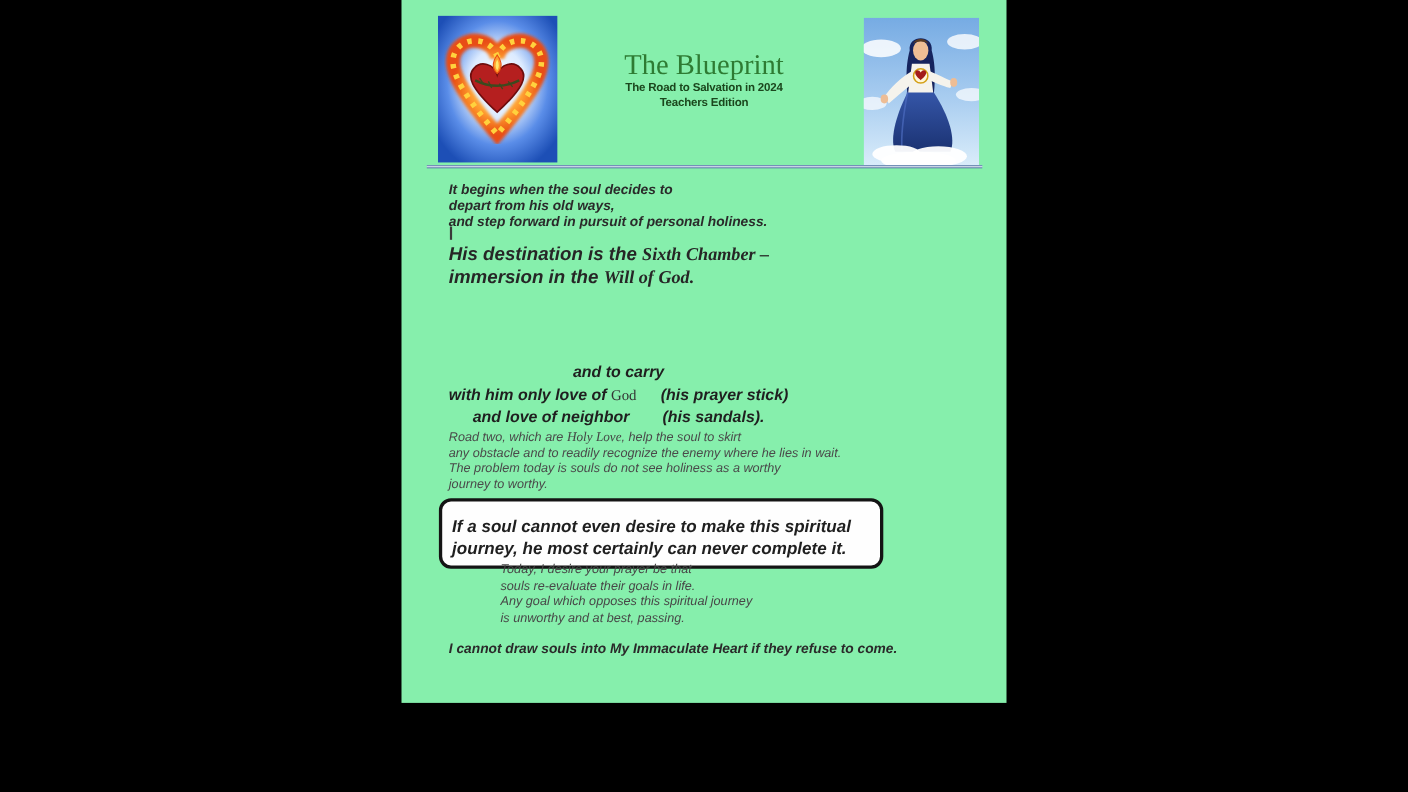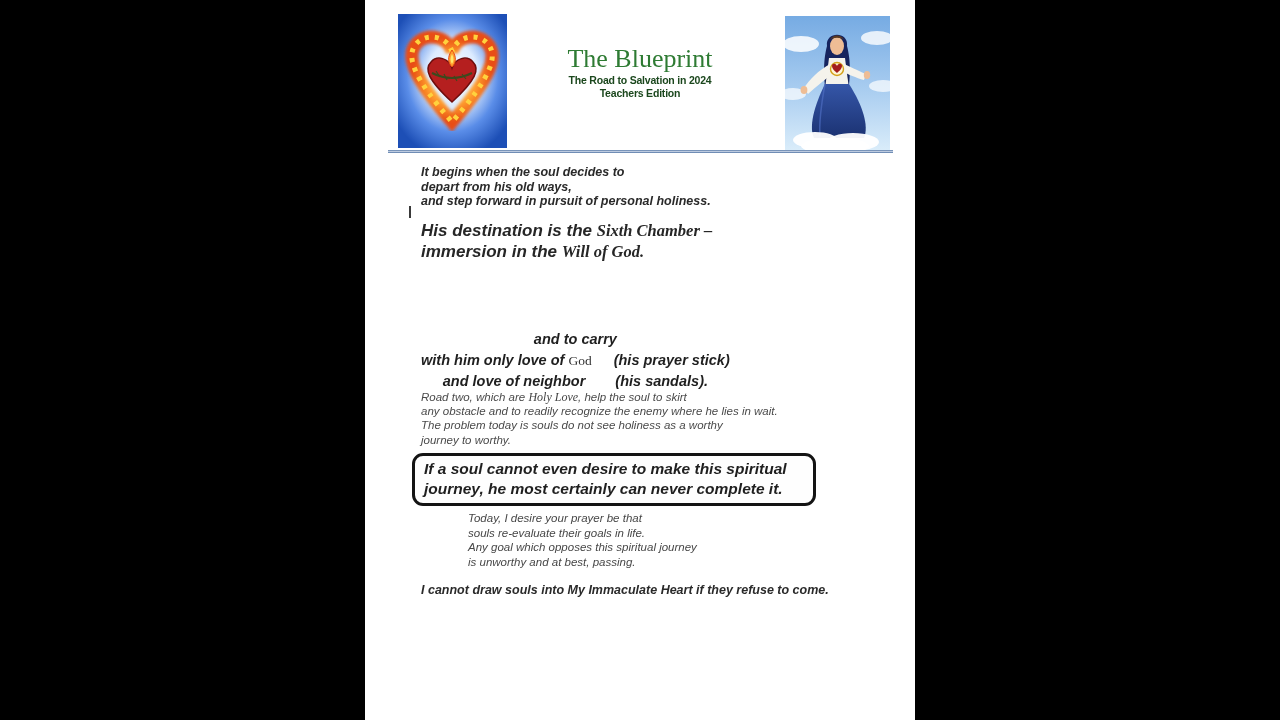--- a/index.html
+++ b/index.html
@@ -1,21 +1,21 @@
 <!DOCTYPE html>
 <html><head>
 <meta charset="utf-8">
 <style>
   * { margin: 0; padding: 0; box-sizing: border-box; }
   html, body { width: 1280px; height: 720px; background: #000; overflow: hidden; }
   body { position: relative; font-family: "Liberation Sans", sans-serif; }
 
   .page {
-    position: absolute; left: 365px; top: 0; width: 550px; height: 720px;
-    background: #ffffff;
+    position: absolute; left: 365px; top: 0; width: 550px; height: 639px;
+    background: #86efac;
   }
 
   
   .img-frame { position: absolute; overflow: hidden; }
   .img-left  { left: 33px;  top: 14px; width: 109px; height: 134px; }
   .img-right { left: 420px; top: 16px; width: 105px; height: 134px; }
   .img-frame svg { display: block; width: 100%; height: 100%; }
 
   .header-text {
     position: absolute; left: 140px; top: 44px; width: 270px; text-align: center;
@@ -28,21 +28,21 @@
     font-size: 10.5px; font-weight: bold; color: #1b471d;
     line-height: 13px; letter-spacing: -0.2px;
   }
 
   .header-rule {
     position: absolute; left: 23px; top: 150px; width: 505px; height: 3px;
     background: linear-gradient(#4a6fa0, #c9d4e6 45%, #4a6fa0);
   }
 
   
-  .blk { position: absolute; white-space: nowrap; margin-left: 13px; }
+  .blk { position: absolute; white-space: nowrap; }
 
   .intro {
     left: 43px; top: 165px;
     font-size: 12.5px; line-height: 14.7px;
     font-weight: bold; font-style: italic; color: #2a2a2a;
   }
 
   .text-cursor {
     position: absolute; left: 44px; top: 206px; width: 1.5px; height: 12px;
     background: #3a3a3a;
@@ -78,21 +78,21 @@
   .holy-love {
     left: 43px; top: 390px;
     font-size: 11.5px; line-height: 14.2px;
     font-style: italic; color: #4a4a4a;
   }
   .holy-love .serif-word { font-family: "Liberation Serif", serif; font-size: 12px; color: #444; }
 
   .callout {
     left: 34px; top: 453px; width: 404px;
     border: 3px solid #141414; border-radius: 11px;
-    padding: 3px 9px 4px 9px;
+    padding: 14px 9px 4px 9px;
     font-size: 15.5px; line-height: 20px;
     font-weight: bold; font-style: italic; color: #1f1f1f;
     background: #fefefe;
   }
 
   .prayer {
     left: 90px; top: 511px; width: 320px; 
     font-size: 11.5px; line-height: 14.5px;
     font-style: italic; color: #474747; white-space: normal;
   }

